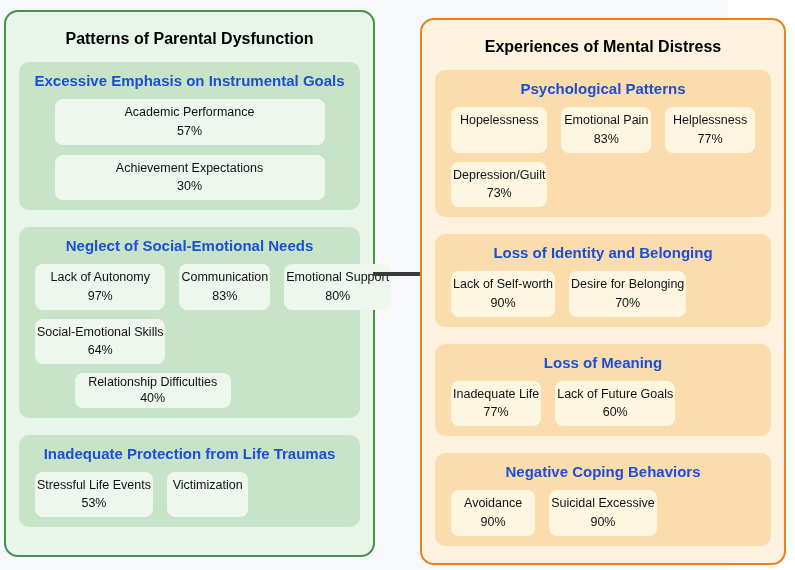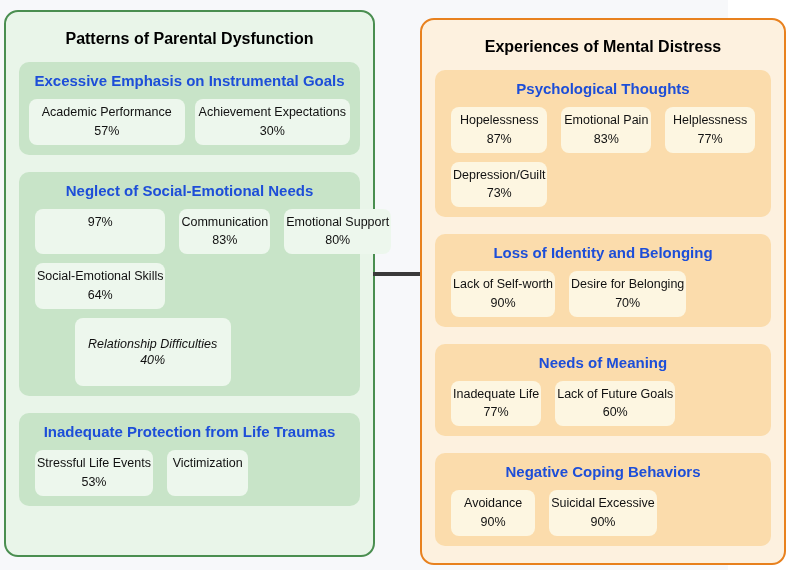--- a/index.html
+++ b/index.html
@@ -17,24 +17,24 @@
   .panel.right{left:420px;width:366px;background:var(--r-bg);border:2px solid var(--r-border);margin-top:8px;}
   .panel-title{text-align:center;font-weight:bold;font-size:16px;margin:12px 0 14px;color:#000;}
   .section{border-radius:10px;padding:10px 10px;margin-bottom:17px;box-sizing:border-box;}
   .panel.left .section{background:var(--l-section);}
   .panel.right .section{background:var(--r-section);}
   .section-heading{text-align:center;font-weight:bold;font-size:15px;margin:0 0 10px;color:#1d4ed8;}
   .box{border-radius:8px;padding:4px 2px;text-align:center;font-size:12.5px;line-height:1.5;}
   .panel.left .box{background:var(--l-box);}
   .panel.right .box{background:var(--r-box);}
   .box div{white-space:nowrap;}
-  .stack{display:flex;flex-direction:row;gap:10px;align-items:center;}
+  .stack{display:flex;flex-direction:column;gap:10px;align-items:center;}
   .stack .box{width:270px;box-sizing:border-box;}
   .grid2{display:grid;grid-template-columns:1fr 1fr 1fr;gap:9px 14px;padding:0 6px;}
-  .center-box{grid-column:1 / 3;justify-self:center;width:156px;box-sizing:border-box;padding:18px 2px;line-height:1.3;font-style:italic;}
+  .center-box{grid-column:1 / 3;justify-self:center;width:156px;box-sizing:border-box;padding:1px 2px;line-height:1.3;}
   .connector{position:absolute;left:373px;top:272px;width:49px;height:4px;background:var(--connector);}
 </style>
 </head>
 <body>
 
 <div class="canvas" style="--page-bg: #f7f8fa; --text: #111111; --connector: #3a3a3a; --l-border: #4a8e50; --l-bg: #e9f5e9; --l-section: #c8e4c8; --l-box: #edf7ed; --r-border: #e8811e; --r-bg: #fdf1df; --r-section: #fbdcac; --r-box: #fdf6e1;">
 
   <div class="panel left">
     <div class="panel-title">Patterns of Parental Dysfunction</div>
 
@@ -49,20 +49,21 @@
           <div>Achievement Expectations</div>
           <div>30%</div>
         </div>
       </div>
     </div>
 
     <div class="section">
       <div class="section-heading">Neglect of Social-Emotional Needs</div>
       <div class="grid2">
         <div class="box">
+          <div>Lack of Autonomy</div>
           <div>97%</div>
         </div>
         <div class="box">
           <div>Communication</div>
           <div>83%</div>
         </div>
         <div class="box">
           <div>Emotional Support</div>
           <div>80%</div>
         </div>
@@ -90,25 +91,24 @@
       </div>
     </div>
   </div>
 
   <div class="connector"></div>
 
   <div class="panel right">
     <div class="panel-title">Experiences of Mental Distress</div>
 
     <div class="section">
-      <div class="section-heading">Psychological Thoughts</div>
+      <div class="section-heading">Psychological Patterns</div>
       <div class="grid2">
         <div class="box">
           <div>Hopelessness</div>
-          <div>87%</div>
         </div>
         <div class="box">
           <div>Emotional Pain</div>
           <div>83%</div>
         </div>
         <div class="box">
           <div>Helplessness</div>
           <div>77%</div>
         </div>
         <div class="box">
@@ -126,21 +126,21 @@
           <div>90%</div>
         </div>
         <div class="box">
           <div>Desire for Belonging</div>
           <div>70%</div>
         </div>
       </div>
     </div>
 
     <div class="section">
-      <div class="section-heading">Needs of Meaning</div>
+      <div class="section-heading">Loss of Meaning</div>
       <div class="grid2">
         <div class="box">
           <div>Inadequate Life</div>
           <div>77%</div>
         </div>
         <div class="box">
           <div>Lack of Future Goals</div>
           <div>60%</div>
         </div>
       </div>

